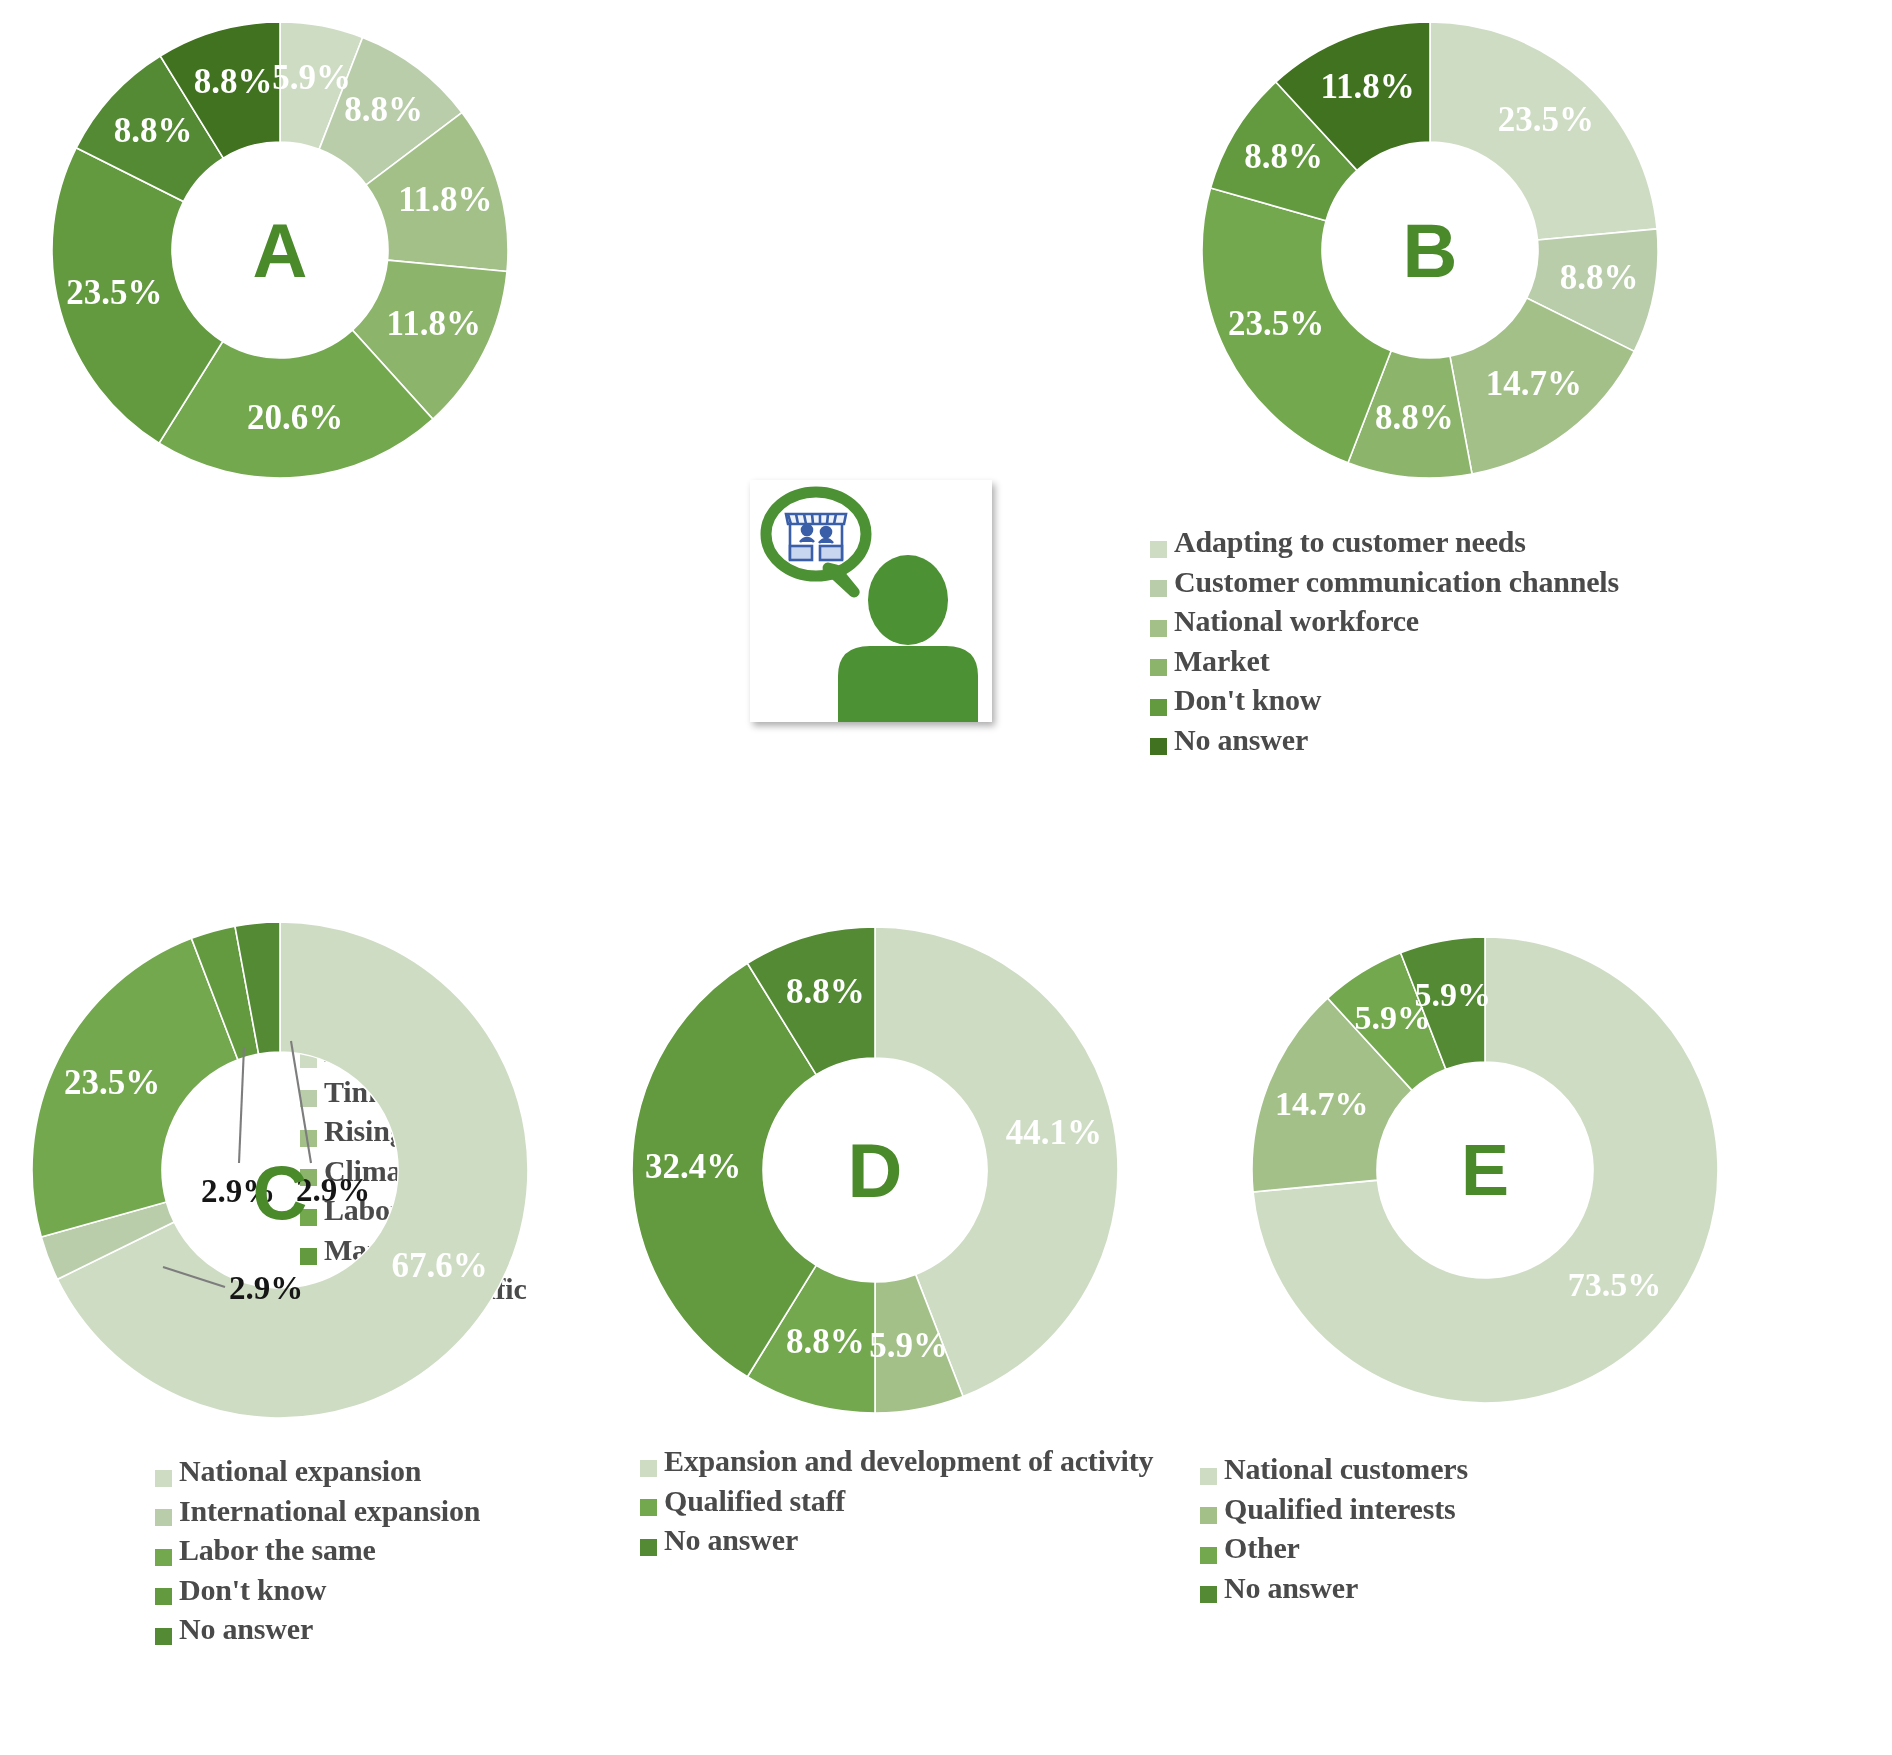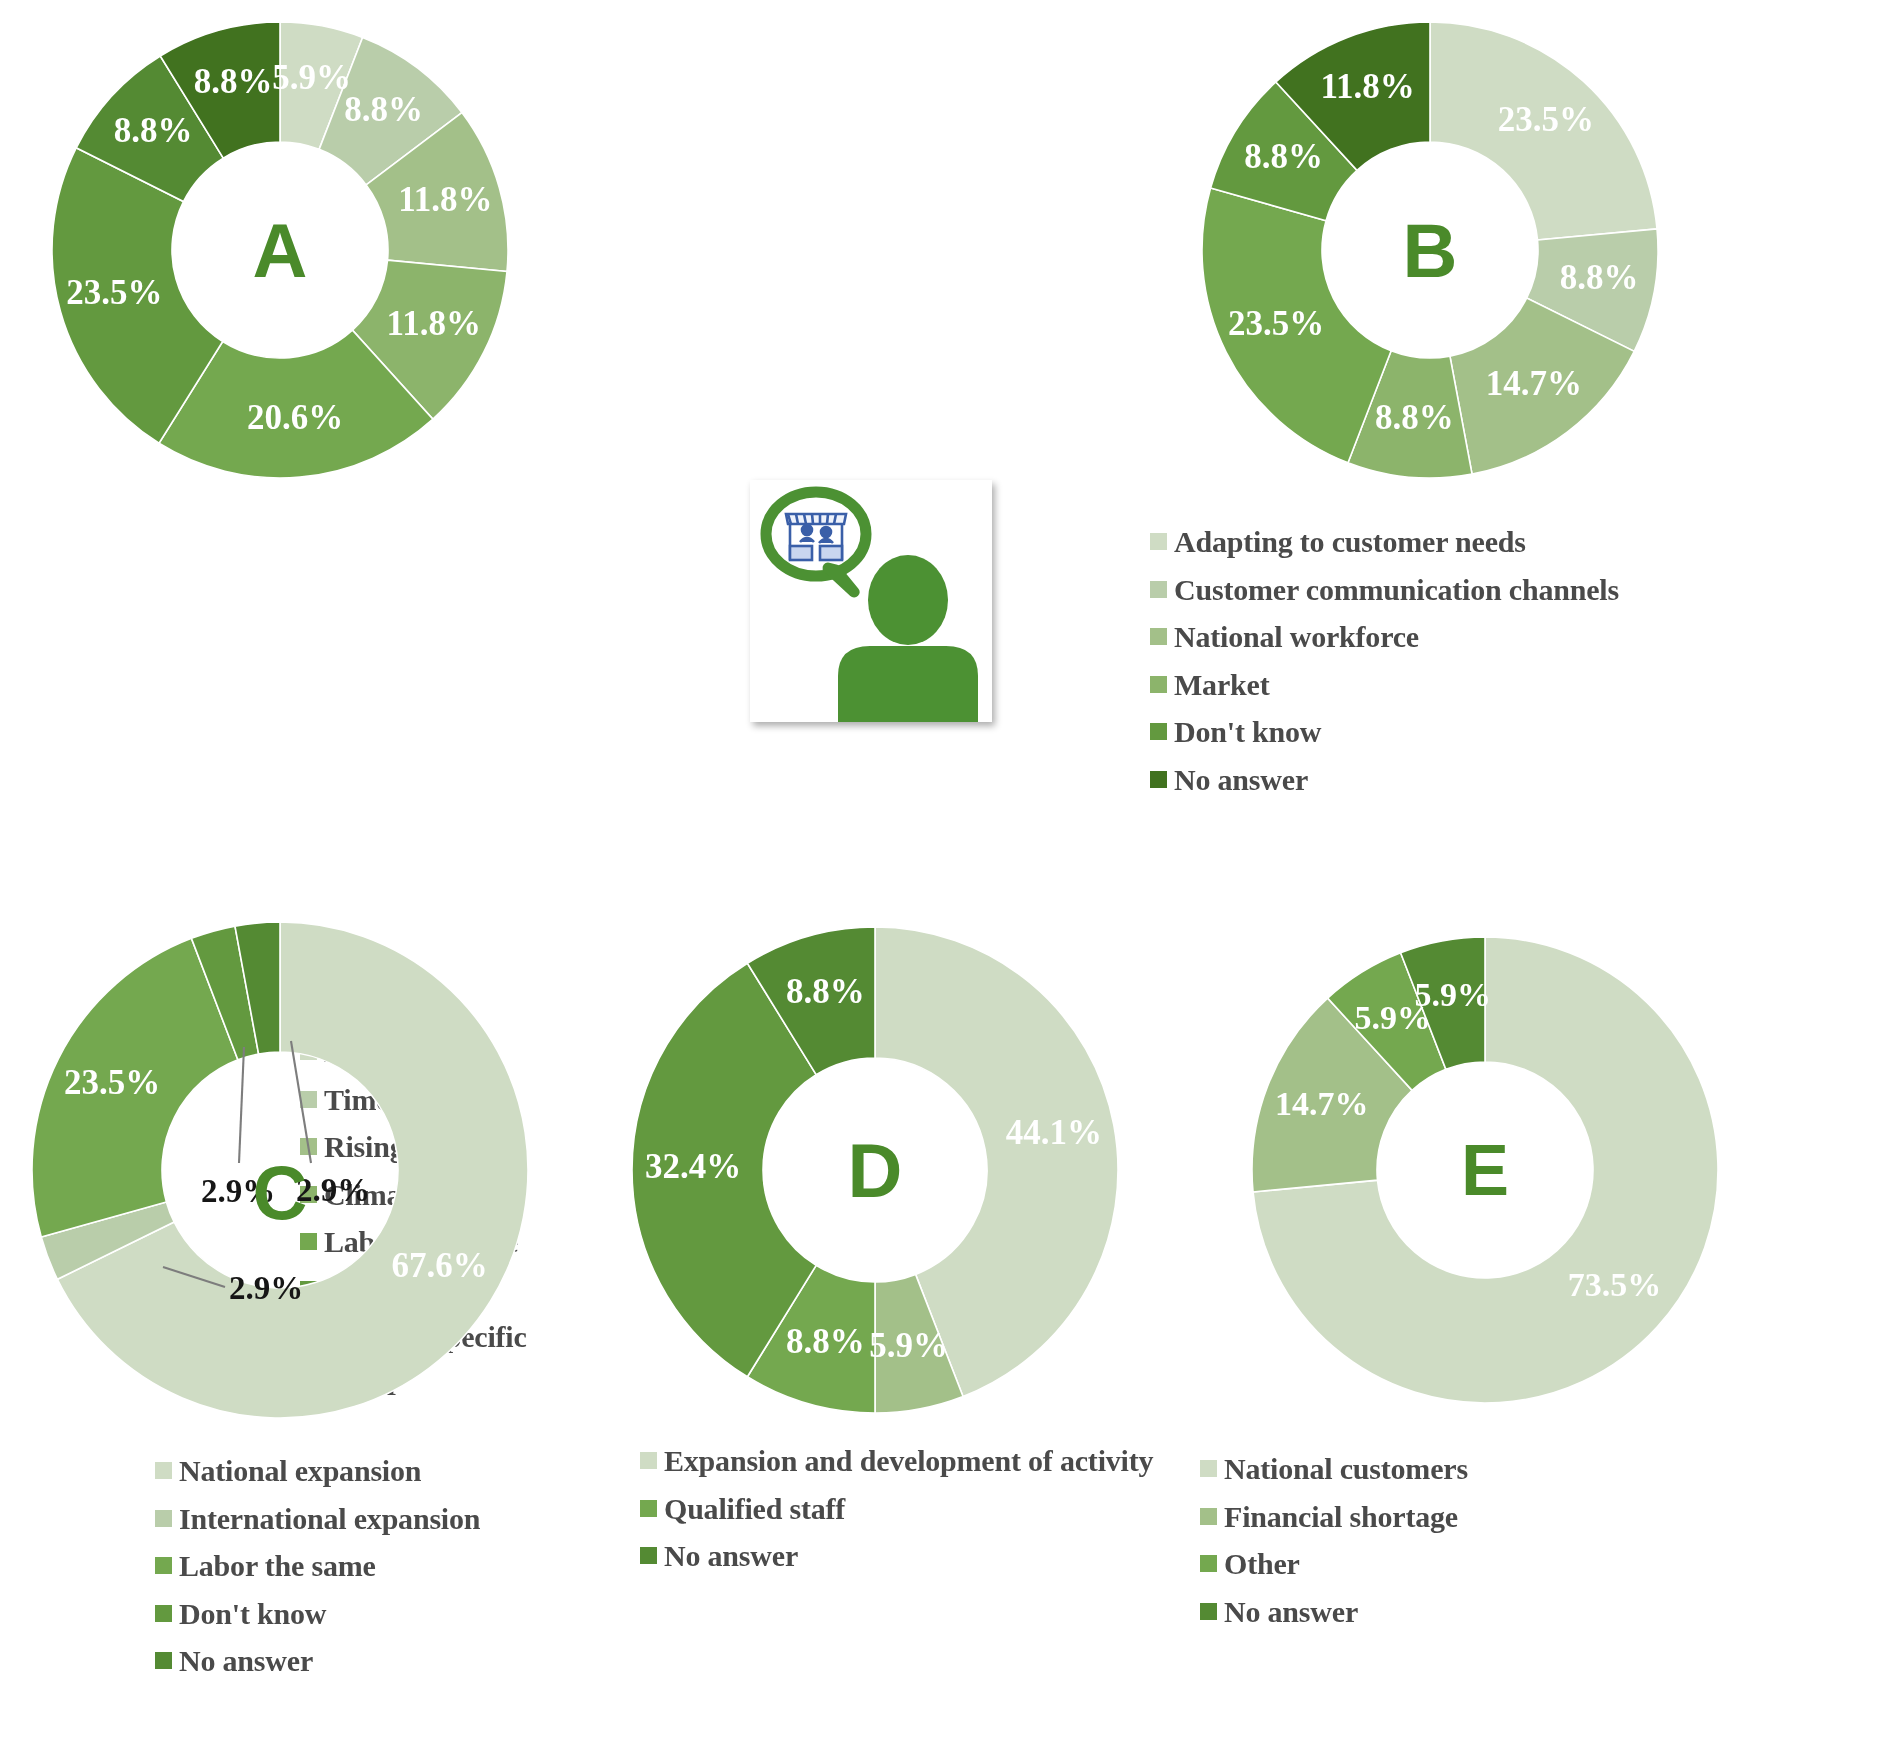--- a/index.html
+++ b/index.html
@@ -32,24 +32,23 @@
     font-family:"Liberation Serif", serif;
     font-weight:bold;
     fill:#ffffff;
     paint-order:stroke;
   }
   .pct.dark{fill:#161616;}
 
   
   .legend{position:absolute;}
   .legend-item{
-    display:flex;align-items:center;
+    display:flex;align-items:flex-end;
     margin-bottom:8px;
     white-space:nowrap;
-    margin-top:16px;
   }
   .legend-swatch{
     width:17px;height:17px;
     flex:0 0 17px;
     margin-right:7px;
     display:inline-block;
   }
   .legend-label{
     font-family:"Liberation Serif", serif;
     font-weight:bold;
@@ -323,21 +322,21 @@
       </svg>
       <div class="center-letter" style="font-size:72px;">E</div>
     </div>
     <div class="legend" style="position:relative;margin-top:38px;margin-left:-40px;">
       <div class="legend-item">
           <span class="legend-swatch" style="background:#cfdcc4"></span>
           <span class="legend-label">National customers</span>
         </div>
       <div class="legend-item">
           <span class="legend-swatch" style="background:#a3c089"></span>
-          <span class="legend-label">Financial shortage</span>
+          <span class="legend-label">Qualified interests</span>
         </div>
       <div class="legend-item">
           <span class="legend-swatch" style="background:#74a84f"></span>
           <span class="legend-label">Other</span>
         </div>
       <div class="legend-item">
           <span class="legend-swatch" style="background:#548a33"></span>
           <span class="legend-label">No answer</span>
         </div>
     </div>

